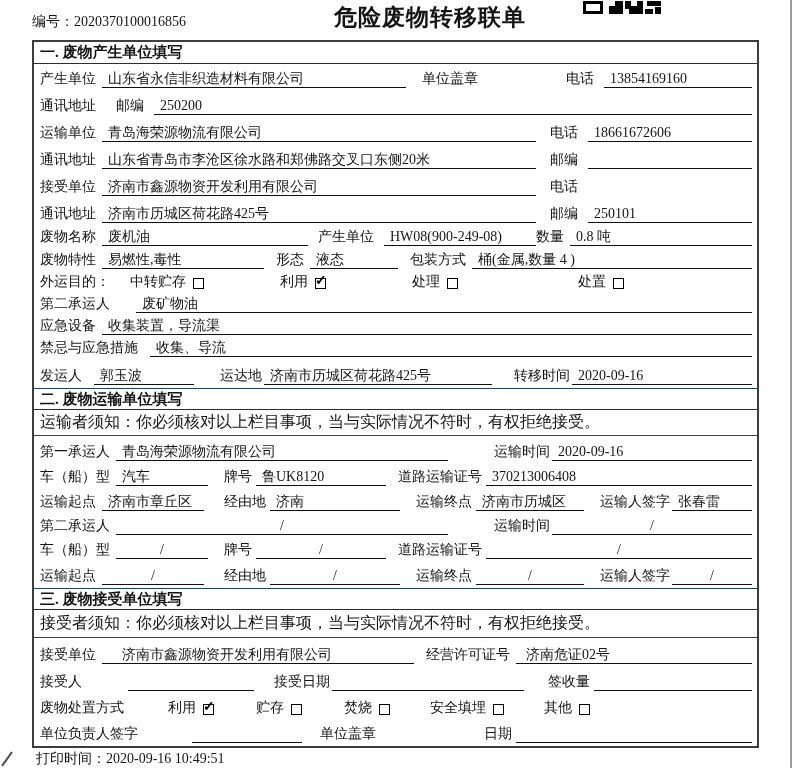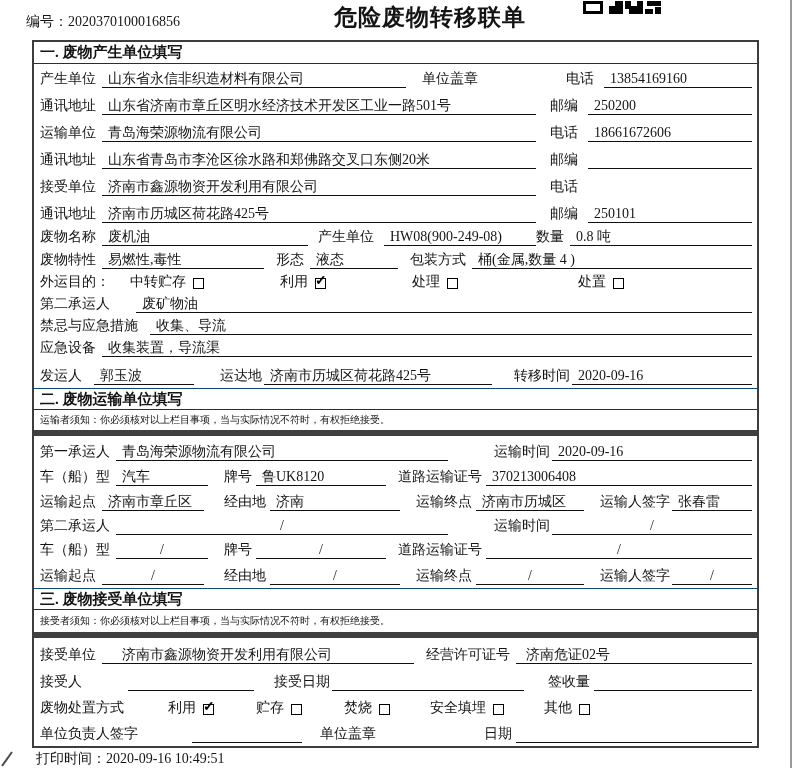--- a/index.html
+++ b/index.html
@@ -1,30 +1,30 @@
 <!DOCTYPE html>
 <html><head>
 <meta charset="utf-8">
 <style>
   * { margin:0; padding:0; }
   body { background:#fff; font-family:"Liberation Serif","DejaVu Serif",serif; color:#141414; }
   .page { position:relative; width:796px; height:768px; background:#fff; overflow:hidden; }
 
-  .serial { position:absolute; top:13px; left:26px; font-size:14px; white-space:nowrap; }
+  .serial { position:absolute; top:13px; left:32px; font-size:14px; white-space:nowrap; }
   .title  { position:absolute; top:2px; left:334px; font-size:23px; font-weight:bold; letter-spacing:1px; white-space:nowrap; }
   .qr-frag { position:absolute; top:0; left:583px; }
   .edge-line { position:absolute; top:0; left:790px; width:2px; height:768px; background:#9a9a9a; }
   .pen-mark { position:absolute; left:0; top:748px; }
   .print-time { position:absolute; top:750px; left:36px; font-size:14px; white-space:nowrap; }
 
   .tbl { position:absolute; left:32px; top:40px; width:727px; border:2px solid #3d3d3d; background:#fff; box-sizing:border-box; }
 
   .sec { font-weight:bold; font-size:15px; display:flex; align-items:center; padding:8px 6px; height:22px; border-bottom:1px solid #2e2e2e; box-sizing:border-box; }
   .sec.bt { border-top:1px solid #0c4a6e; }
-  .notice { display:flex; align-items:center; padding:0 6px; font-size:10px; border-bottom:6px solid #404040; box-sizing:border-box; }
+  .notice { display:flex; align-items:center; padding:0 6px; font-size:16px; border-bottom:1px solid #404040; box-sizing:border-box; }
 
   .row { display:flex; align-items:flex-end; padding:0 5px 3px 6px; box-sizing:border-box; font-size:14px; }
   .lbl { white-space:nowrap; overflow:hidden; flex-shrink:0; }
   .val { border-bottom:1px solid #101010; white-space:nowrap; padding-left:6px; box-sizing:border-box; height:18px; line-height:17px; overflow:hidden; flex-shrink:0;margin-top:40px; }
   .grow { flex:1 1 auto; }
   .slash { text-align:center; padding-left:0; }
 
   .opt { display:flex; align-items:flex-end; flex-shrink:0; }
   .opt-label { white-space:nowrap; }
   .cb { width:11px; height:11px; border:1px solid #000; box-sizing:border-box; position:relative; margin-left:7px; margin-bottom:2px; flex-shrink:0; }
@@ -66,21 +66,20 @@
     <div class="row" style="height:27px">
       <span class="lbl" style="width:62px">产生单位</span>
       <span class="val" style="width:304px">山东省永信非织造材料有限公司</span>
       <span class="lbl" style="width:130px;padding-left:16px">单位盖章</span>
       <span class="lbl" style="width:38px;margin-left:14px">电话</span>
       <span class="val grow">13854169160</span>
     </div>
 
     <div class="row" style="height:27px">
       <span class="lbl" style="width:62px">通讯地址</span>
-      <span class="val" style="width:434px">山东省济南市章丘区明水经济技术开发区工业一路501号</span>
       <span class="lbl" style="width:38px;margin-left:14px">邮编</span>
       <span class="val grow">250200</span>
     </div>
 
     <div class="row" style="height:27px">
       <span class="lbl" style="width:62px"><span>运输单位</span></span>
       <span class="val" style="width:434px">青岛海荣源物流有限公司</span>
       <span class="lbl" style="width:38px;margin-left:14px">电话</span>
       <span class="val grow">18661672606</span>
     </div>
@@ -142,27 +141,27 @@
         <span class="cb"></span>
       </span>
     </div>
 
     <div class="row" style="height:22px">
       <span class="lbl" style="width:96px">第二承运人</span>
       <span class="val grow">废矿物油</span>
     </div>
 
     <div class="row" style="height:22px">
+      <span class="lbl" style="width:62px">应急设备</span>
+      <span class="val grow">收集装置，导流渠</span>
+    </div>
+
+    <div class="row" style="height:22px">
       <span class="lbl" style="width:110px">禁忌与应急措施</span>
       <span class="val grow">收集、导流</span>
-    </div>
-
-    <div class="row" style="height:22px">
-      <span class="lbl" style="width:62px">应急设备</span>
-      <span class="val grow">收集装置，导流渠</span>
     </div>
 
     <div class="row" style="height:28px">
       <span class="lbl" style="width:48px">发运人</span>
       <span class="val" style="width:100px;margin-left:6px">郭玉波</span>
       <span class="lbl" style="width:44px;margin-left:26px">运达地</span>
       <span class="val" style="width:228px">济南市历城区荷花路425号</span>
       <span class="lbl" style="width:58px;margin-left:22px">转移时间</span>
       <span class="val grow">2020-09-16</span>
     </div>

